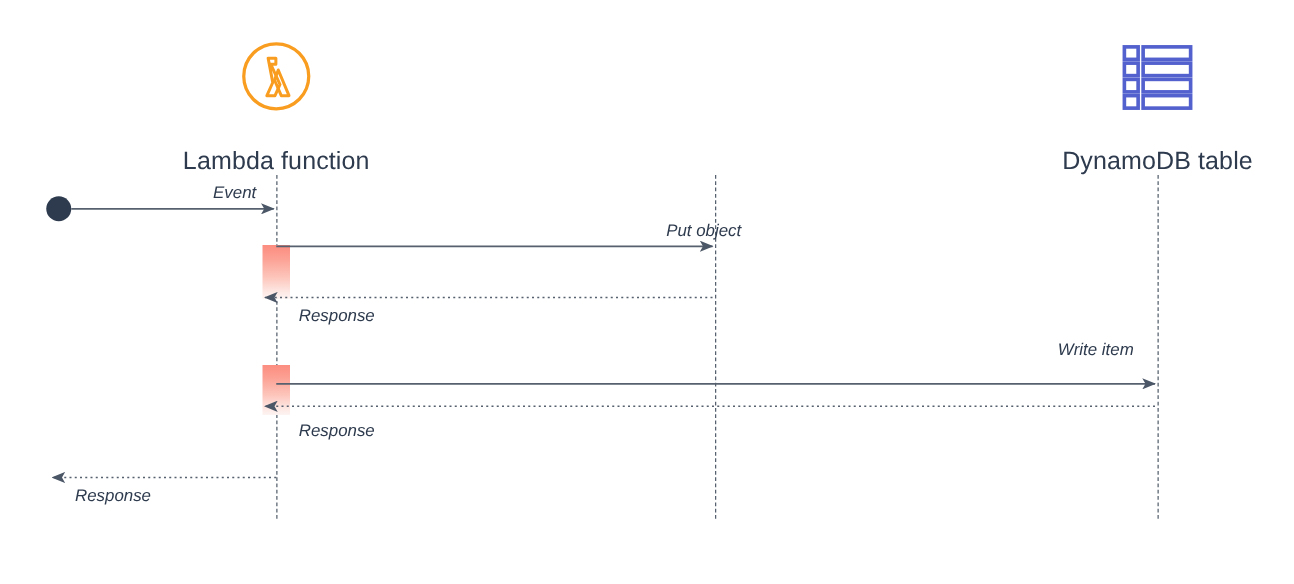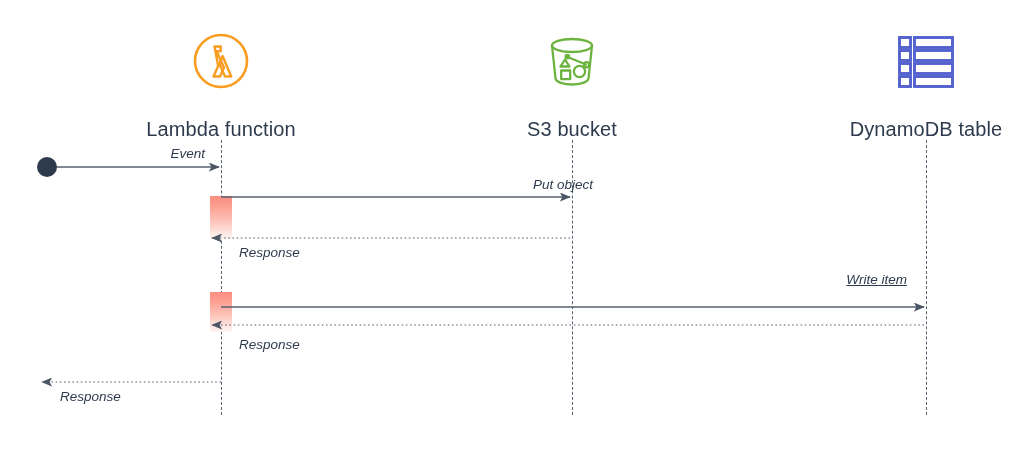--- a/index.html
+++ b/index.html
@@ -89,37 +89,20 @@
     <div class="icon-wrap">
       <svg width="58" height="58" viewBox="0 0 58 58" aria-hidden="true">
         <circle cx="29" cy="29" r="26" fill="none" stroke="#f99d20" stroke-width="2.6"></circle>
         <path d="M22.5 14.5 L28.7 14.5 L28.7 19.3 L24.6 19.3 L32.0 35.6 L28.0 44.5 L21.5 44.5 L26.2 34.0 Z" fill="none" stroke="#f99d20" stroke-width="2.4" stroke-linejoin="round"></path>
         <path d="M30.6 24.0 L39.2 44.5 L33.0 44.5 L27.6 32.0 Z" fill="none" stroke="#f99d20" stroke-width="2.4" stroke-linejoin="round"></path>
       </svg>
     </div>
     <div class="plabel">Lambda function</div>
   </div>
 
-  <div class="participant" id="p-s3" style="left: 572px; top: 26px;">
-    <div class="icon-wrap">
-      <svg width="58" height="56" viewBox="0 0 58 56" aria-hidden="true">
-        <g fill="none" stroke="#6cb33f" stroke-width="2.3" stroke-linejoin="round" stroke-linecap="round">
-          <ellipse cx="29" cy="12.5" rx="20" ry="6.5"></ellipse>
-          <path d="M9 12.5 L12.5 45.5 C13.2 49.3 21.0 51.5 29 51.5 C37 51.5 44.8 49.3 45.5 45.5 L49 12.5"></path>
-          <polygon points="22,26.5 17.5,33.5 26.5,33.5"></polygon>
-          <rect x="18.2" y="37.5" width="9" height="8.6"></rect>
-          <circle cx="36.5" cy="38.5" r="5.6"></circle>
-          <path d="M24.6 24.0 L43.0 31.5"></path>
-          <circle cx="24.3" cy="23.6" r="1.7" fill="#6cb33f"></circle>
-          <circle cx="43.6" cy="31.8" r="2.6"></circle>
-        </g>
-      </svg>
-    </div>
-    <div class="plabel">S3 bucket</div>
-  </div>
 
   <div class="participant" id="p-dynamodb" style="left: 926px; top: 26px;">
     <div class="icon-wrap">
       <svg width="60" height="56" viewBox="0 0 60 56" aria-hidden="true">
         <g fill="none" stroke="#5261ce" stroke-width="2.9">
           <rect x="3.5" y="4.5" width="11" height="10"></rect>
           <rect x="18.5" y="4.5" width="38" height="10"></rect>
           <rect x="3.5" y="17.5" width="11" height="10"></rect>
           <rect x="18.5" y="17.5" width="38" height="10"></rect>
           <rect x="3.5" y="30.5" width="11" height="10"></rect>
@@ -156,17 +139,17 @@
         <line x1="570" y1="238" x2="212" y2="238" stroke="#56606e" stroke-width="1.2" stroke-dasharray="1.6,2.6" marker-end="url(#arrow-l)"></line>
         <line x1="221" y1="307" x2="924" y2="307" stroke="#56606e" stroke-width="1.4" marker-end="url(#arrow-r)"></line>
         <line x1="924" y1="325" x2="212" y2="325" stroke="#56606e" stroke-width="1.2" stroke-dasharray="1.6,2.6" marker-end="url(#arrow-l)"></line>
         <line x1="221" y1="382" x2="42" y2="382" stroke="#56606e" stroke-width="1.2" stroke-dasharray="1.6,2.6" marker-end="url(#arrow-l)"></line>
       </g>
   </svg>
 
   <div class="msg-label right" id="lbl-0" style="left: 205px; top: 146px; text-align: center;">Event</div>
   <div class="msg-label right" id="lbl-1" style="left: 553px; top: 177px; margin-left: 40px;">Put object</div>
   <div class="msg-label" id="lbl-2" style="left: 239px; top: 245px;">Response</div>
-  <div class="msg-label right" id="lbl-3" style="left: 907px; top: 272px; text-decoration: underline;">Write item</div>
+  <div class="msg-label right" id="lbl-3" style="left: 907px; top: 272px;">Write item</div>
   <div class="msg-label" id="lbl-4" style="left: 239px; top: 337px;">Response</div>
   <div class="msg-label" id="lbl-5" style="left: 60px; top: 389px;">Response</div>
 
 </div>
 
 </body></html>

